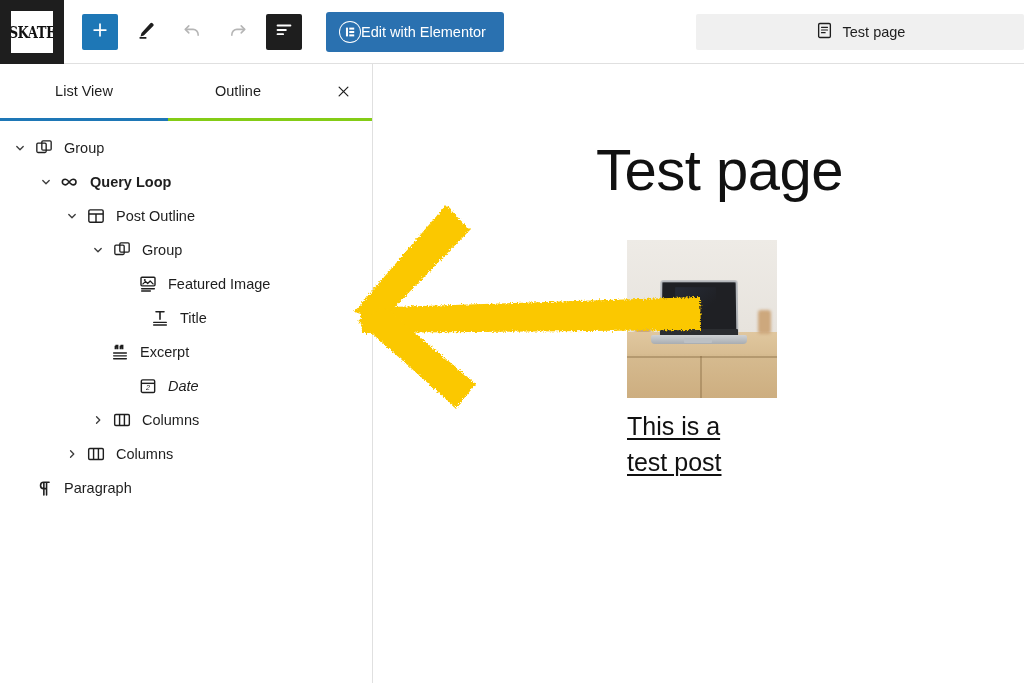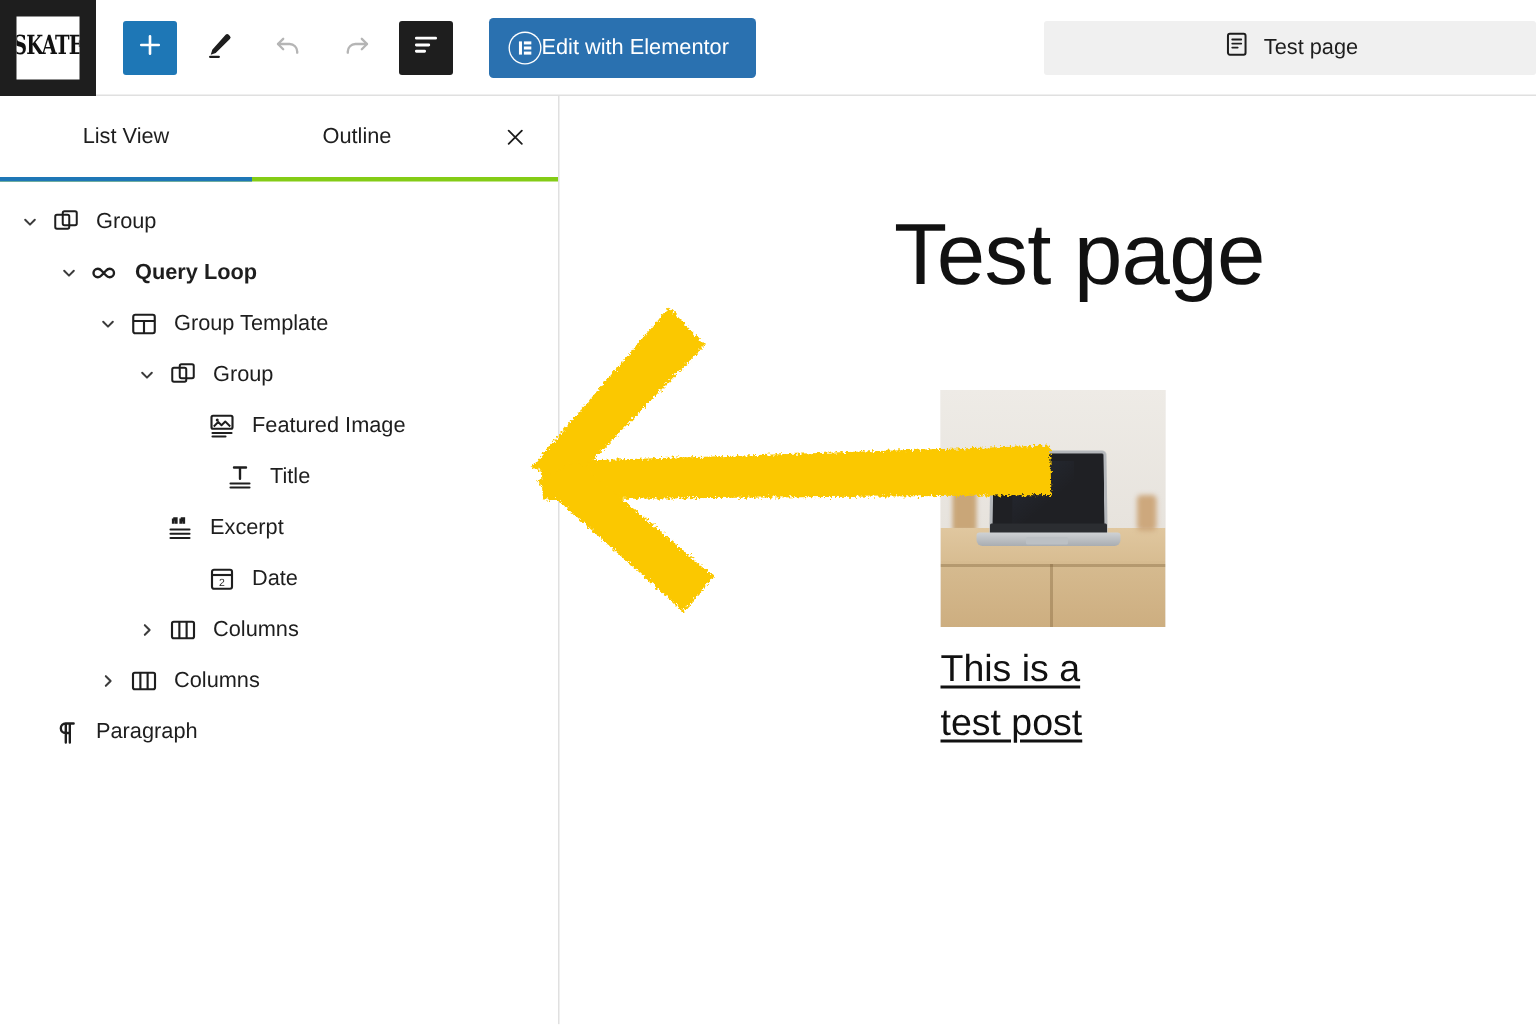--- a/index.html
+++ b/index.html
@@ -237,21 +237,21 @@
     line-height: 1.05;
     color: #111111;
     letter-spacing: -0.5px;
     font-weight: 400;
     white-space: nowrap;
   }
 
   .post-card {
     position: absolute;
     left: 253px;
-    top: 196px;
+    top: 176px;
     width: 150px;
   }
   .featured-image {
     position: relative;
     width: 150px;
     height: 158px;
     overflow: hidden;
     background: #e9e6e1;
   }
   
@@ -510,21 +510,21 @@
             <svg width="14" height="14" viewBox="0 0 24 24" aria-hidden="true">
               <path d="M6.5 9.5l5.5 5.5 5.5-5.5" fill="none" stroke="#3c3c3c" stroke-width="2.3" stroke-linecap="round" stroke-linejoin="round"></path>
             </svg>
           </span>
           <span class="bicon">
             <svg width="20" height="20" viewBox="0 0 24 24" aria-hidden="true">
               <rect x="3.4" y="4.6" width="17.2" height="14.8" rx="1.6" fill="none" stroke="#1e1e1e" stroke-width="1.7"></rect>
               <path d="M3.4 9.6h17.2M12 9.6v9.8" stroke="#1e1e1e" stroke-width="1.7"></path>
             </svg>
           </span>
-          <span class="blabel">Group Template</span>
+          <span class="blabel">Post Outline</span>
         </div>
         <div class="tree-row" style="padding-left: 86px;">
           <span class="chev">
             <svg width="14" height="14" viewBox="0 0 24 24" aria-hidden="true">
               <path d="M6.5 9.5l5.5 5.5 5.5-5.5" fill="none" stroke="#3c3c3c" stroke-width="2.3" stroke-linecap="round" stroke-linejoin="round"></path>
             </svg>
           </span>
           <span class="bicon">
             <svg width="20" height="20" viewBox="0 0 24 24" aria-hidden="true">
               <rect x="3.4" y="6.2" width="11.2" height="11.2" rx="1.4" fill="none" stroke="#1e1e1e" stroke-width="1.6"></rect>
@@ -558,21 +558,21 @@
         <div class="tree-row" style="padding-left: 84px;">
           <span class="chev blank"></span>
           <span class="bicon">
             <svg width="20" height="20" viewBox="0 0 24 24" aria-hidden="true">
               <path d="M6.6 4.4v4.2M6.6 4.4h2.4v4.2M12.6 4.4v4.2M12.6 4.4h2.4v4.2" stroke="#1e1e1e" stroke-width="2.2" stroke-linecap="butt"></path>
               <path d="M4.4 13.2h15.2M4.4 16.6h15.2M4.4 20h15.2" stroke="#1e1e1e" stroke-width="1.7" stroke-linecap="round"></path>
             </svg>
           </span>
           <span class="blabel">Excerpt</span>
         </div>
-        <div class="tree-row" style="padding-left: 112px;">
+        <div class="tree-row" style="padding-left: 112px; font-style: italic;">
           <span class="chev blank"></span>
           <span class="bicon">
             <svg width="20" height="20" viewBox="0 0 24 24" aria-hidden="true">
               <rect x="4" y="4.6" width="16" height="15.2" rx="1.6" fill="none" stroke="#1e1e1e" stroke-width="1.7"></rect>
               <path d="M4 8.8h16" stroke="#1e1e1e" stroke-width="1.7"></path>
               <text x="12" y="17.4" font-size="8.4" font-family="Liberation Sans, sans-serif" text-anchor="middle" fill="#1e1e1e">2</text>
             </svg>
           </span>
           <span class="blabel">Date</span>
         </div>

